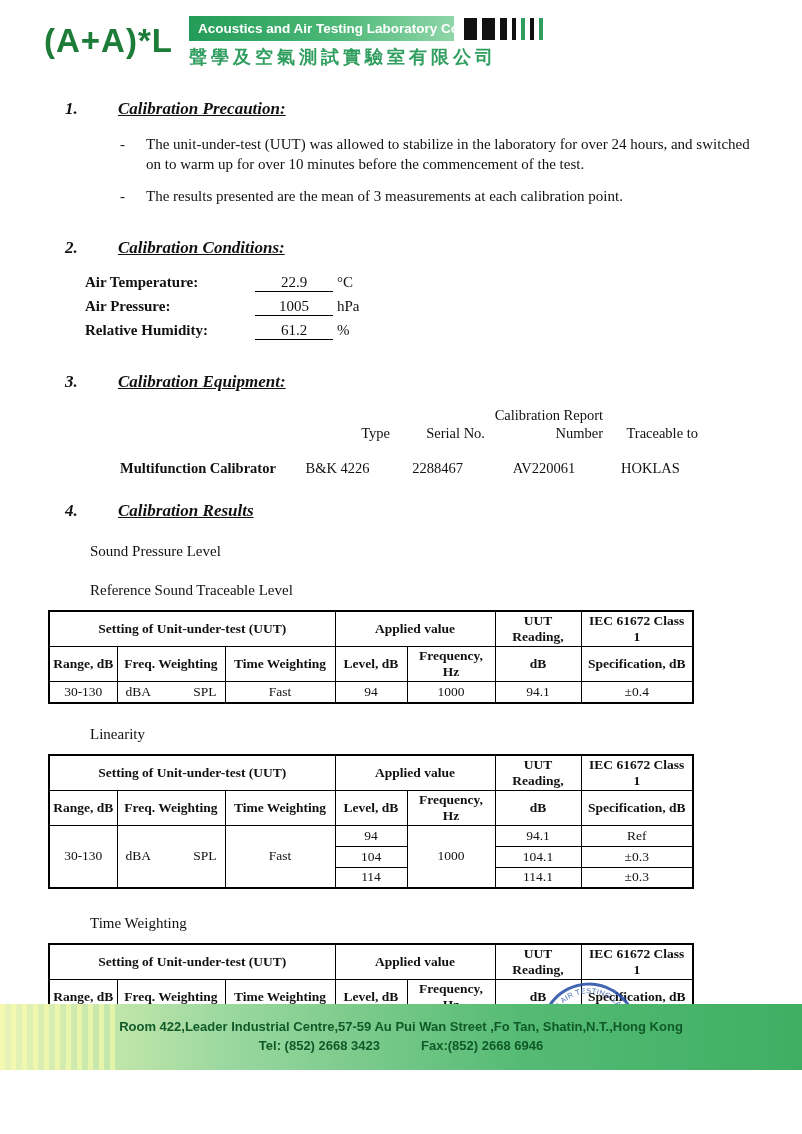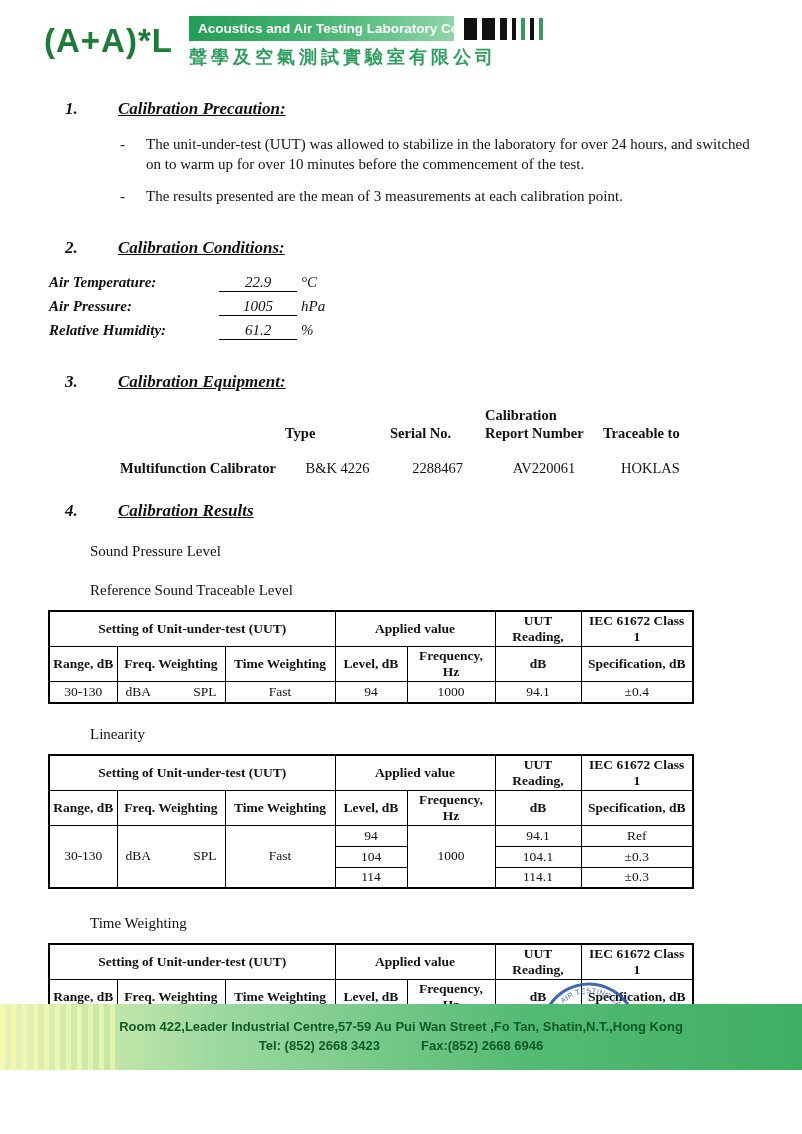--- a/index.html
+++ b/index.html
@@ -45,32 +45,32 @@
   .s2 { margin-top:32px; }
   .s3 { margin-top:26px; }
   .s4 { margin-top:24px; }
 
   .bullet { display:flex; margin-left:120px; margin-right:48px; font-size:15px; line-height:1.35; }
   .bullet .dash { width:26px; }
   .bullet .btext { flex:1; }
   .bl1 { margin-top:15px; }
   .bl2 { margin-top:11px; }
 
-  .cond-block { margin-left:49px; margin-top:16px; font-size:15px;font-style:italic; }
+  .cond-block { margin-left:85px; margin-top:16px; font-size:15px; }
   .cond-row { height:24px; display:flex; align-items:baseline; }
   .cond-label { display:inline-block; width:170px; font-weight:bold; }
   .cond-value { display:inline-block; width:78px; text-align:center; border-bottom:1px solid #000; }
   .cond-unit { margin-left:4px; }
 
   .equip {
     display:grid; grid-template-columns:165px 105px 95px 118px 95px;
     margin-left:120px; margin-top:14px; font-size:14.5px; row-gap:18px;
     align-items:end;
   }
-  .eq-h { font-weight:bold; text-align:left; }
+  .eq-h { font-weight:normal; text-align:right; }
   .eq-wrap { line-height:1.25; }
   .eq-label { font-weight:bold; text-align:left; }
   .eq-v { text-align:center; }
 
   .tcaption { margin-left:90px; font-size:15px; }
   .cap-spl { margin-top:22px; }
   .cap-ref { margin-top:22px; }
   .cap-lin { margin-top:22px; }
   .cap-tw  { margin-top:26px; }
 

